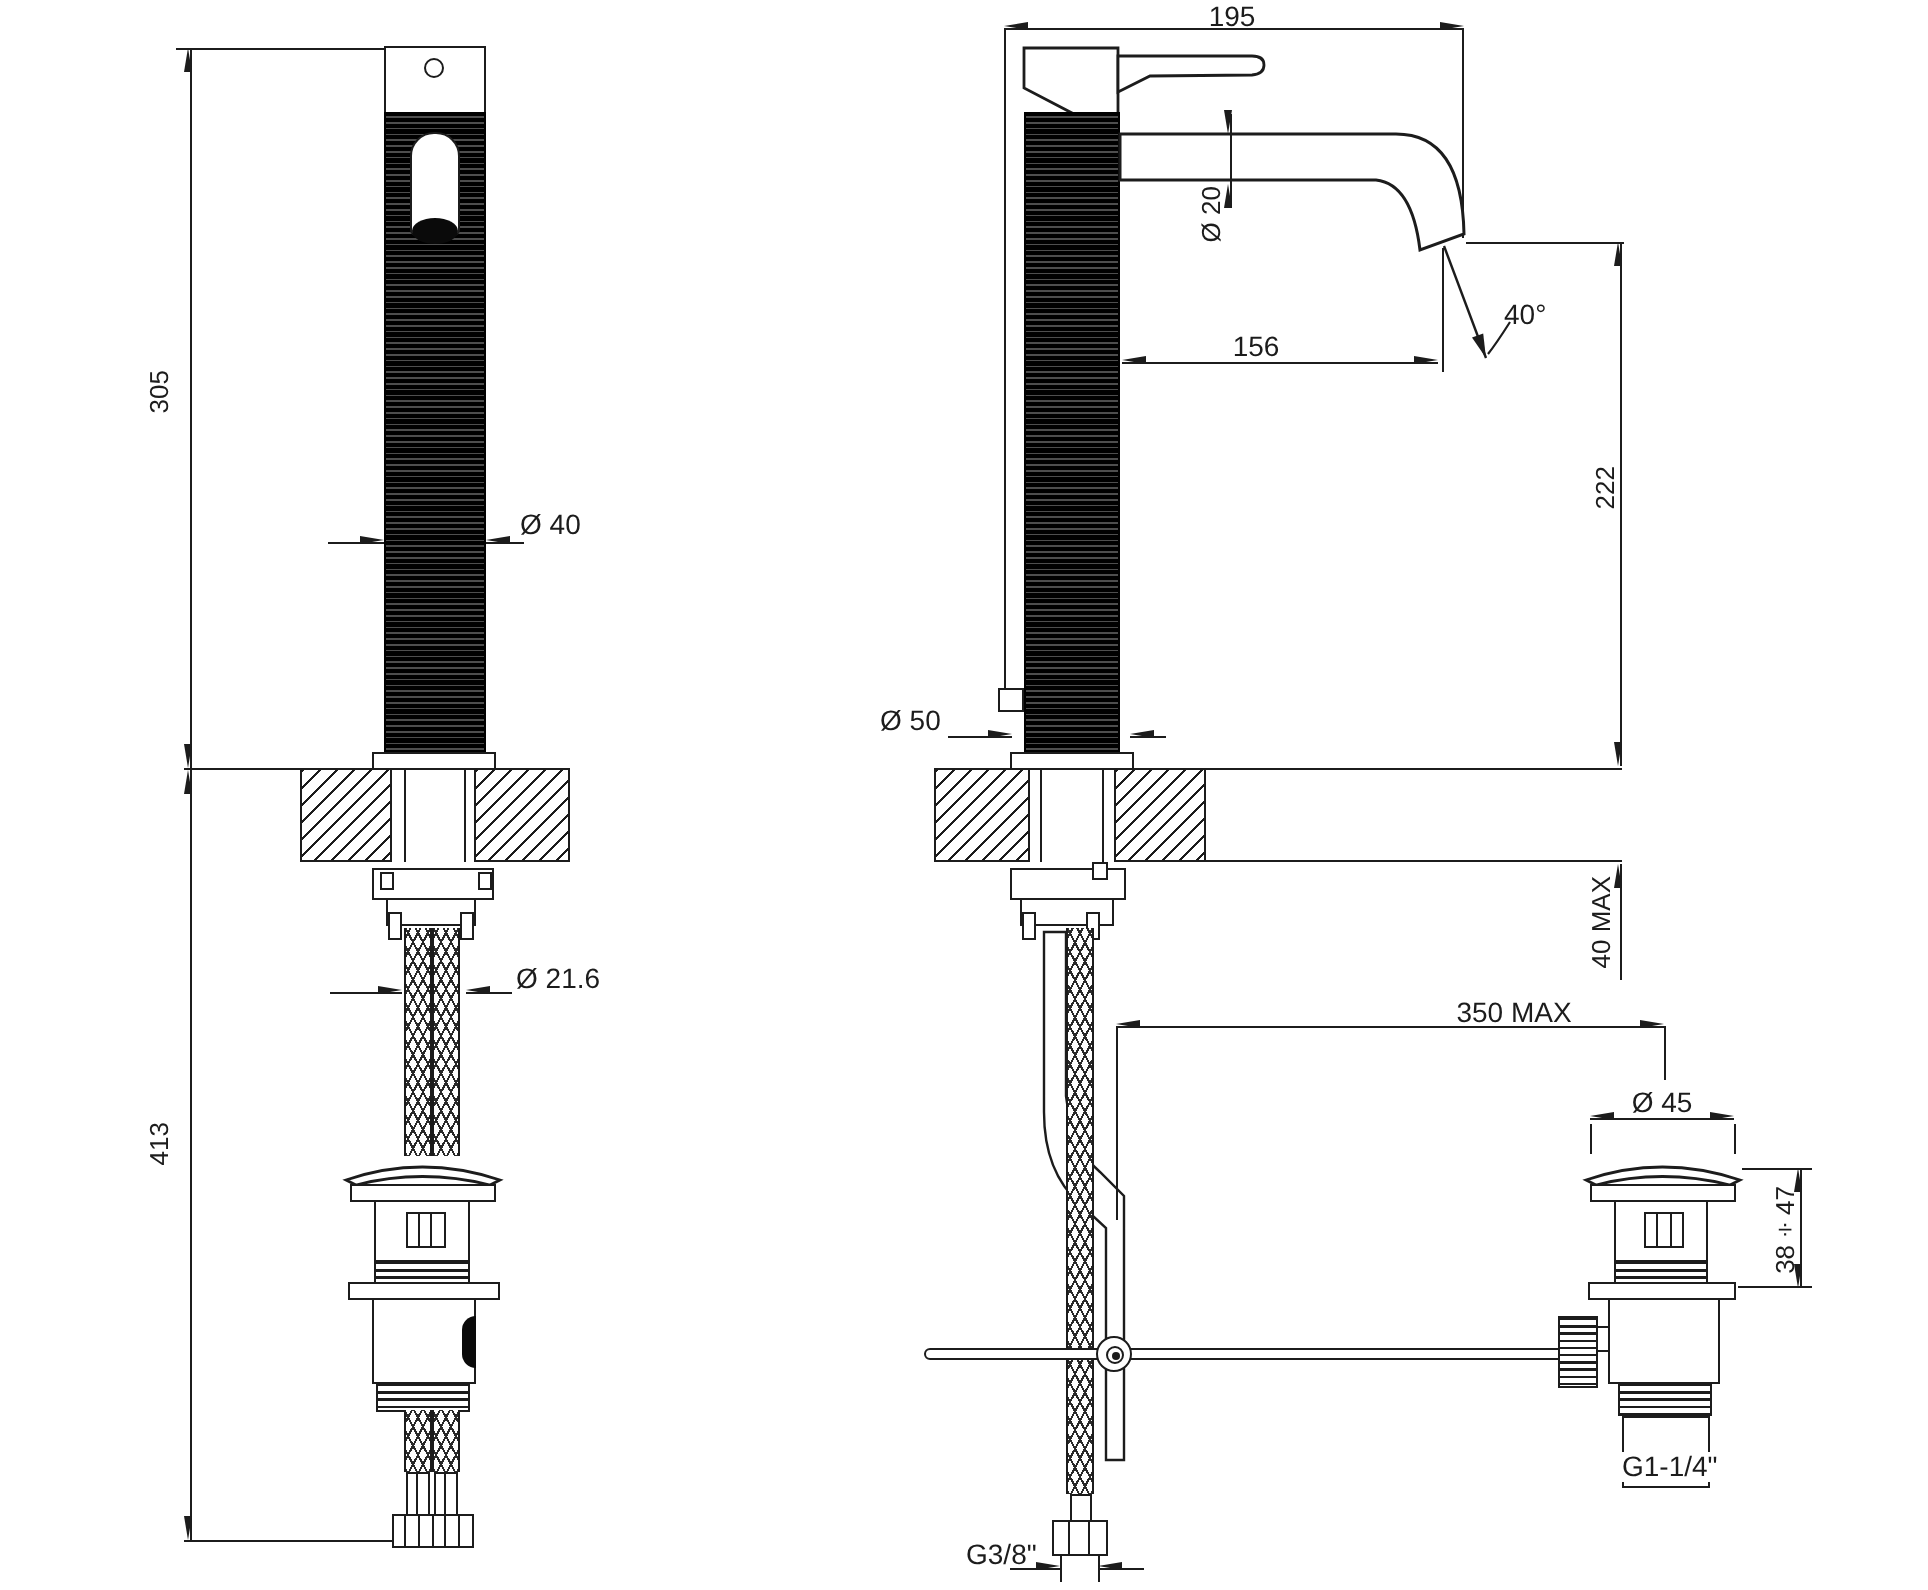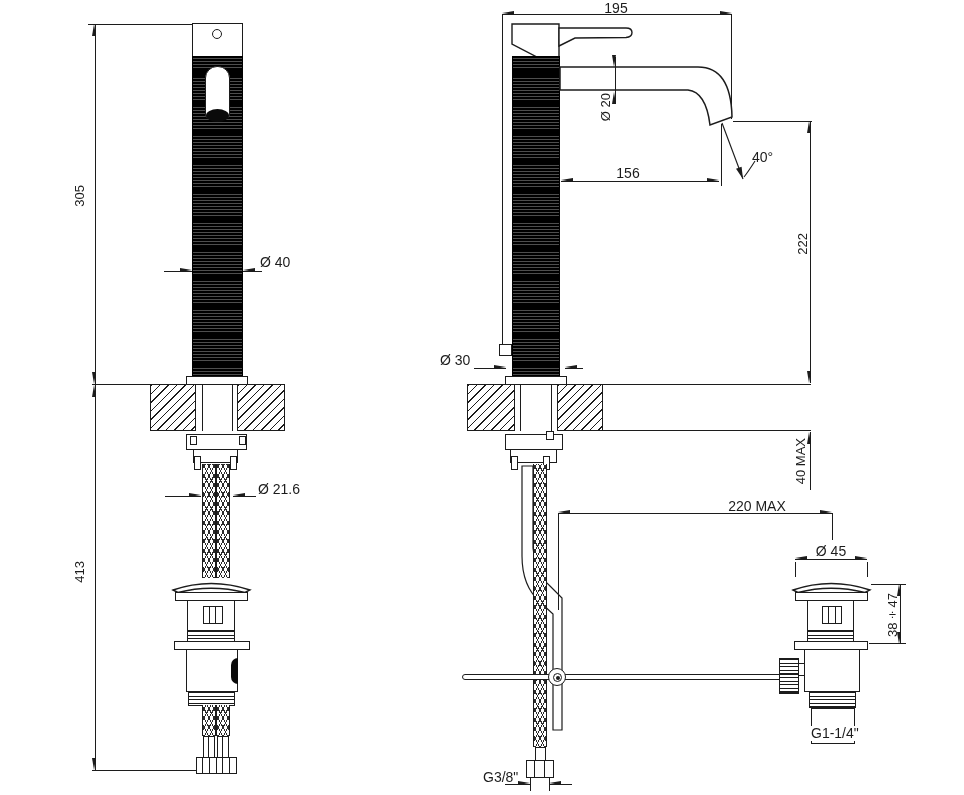--- a/index.html
+++ b/index.html
@@ -156,21 +156,21 @@
   <div class="el" style="left:556px;top:676px;width:4px;height:4px;background:#1c1c1c;border-radius:50%"></div>
 
   <div class="el vl" style="left:530px;top:778px;height:13px"></div>
   <div class="el vl" style="left:549px;top:778px;height:13px"></div>
   <div class="el hl" style="left:505px;top:784px;width:25px"></div>
   <div class="el aR" style="left:518px;top:781px"></div>
   <div class="el hl" style="left:549px;top:784px;width:23px"></div>
   <div class="el aL" style="left:549px;top:781px"></div>
   <div class="el lbl" style="left:483px;top:770px">G3/8"</div>
 
-  <div class="el lbl" style="left:440px;top:353px">Ø 30</div>
+  <div class="el lbl" style="left:440px;top:353px">Ø 50</div>
   <div class="el hl" style="left:474px;top:368px;width:32px"></div>
   <div class="el aR" style="left:494px;top:365px"></div>
   <div class="el hl" style="left:565px;top:368px;width:18px"></div>
   <div class="el aL" style="left:565px;top:365px"></div>
 
   <div class="el vl" style="left:615px;top:57px;height:47px"></div>
   <div class="el aD" style="left:612px;top:55px"></div>
   <div class="el aU" style="left:612px;top:92px"></div>
   <div class="el vlbl" style="left:598px;top:93px">Ø 20</div>
 
@@ -195,21 +195,21 @@
 
   <div class="el vl" style="left:810px;top:432px;height:58px"></div>
   <div class="el aU" style="left:807px;top:432px"></div>
   <div class="el vlbl" style="left:793px;top:438px">40 MAX</div>
 
   <div class="el hl" style="left:558px;top:513px;width:274px"></div>
   <div class="el aL" style="left:558px;top:510px"></div>
   <div class="el aR" style="left:820px;top:510px"></div>
   <div class="el vl" style="left:558px;top:513px;height:97px"></div>
   <div class="el vl" style="left:832px;top:513px;height:27px"></div>
-  <div class="el lbl ctr" style="left:718px;top:499px;width:78px">220 MAX</div>
+  <div class="el lbl ctr" style="left:718px;top:499px;width:78px">350 MAX</div>
 
   <div class="el hl" style="left:795px;top:559px;width:72px"></div>
   <div class="el aL" style="left:795px;top:556px"></div>
   <div class="el aR" style="left:855px;top:556px"></div>
   <div class="el vl" style="left:795px;top:562px;height:15px"></div>
   <div class="el vl" style="left:867px;top:562px;height:15px"></div>
   <div class="el lbl ctr" style="left:801px;top:544px;width:60px">Ø 45</div>
 
   <svg style="left:792px;top:576px" width="79" height="18">
     <path d="M1,14 Q39,1 78,14 L73,16.5 Q39,8 6,16.5 Z" fill="#fff" stroke="#1c1c1c" stroke-width="1.4"></path>

